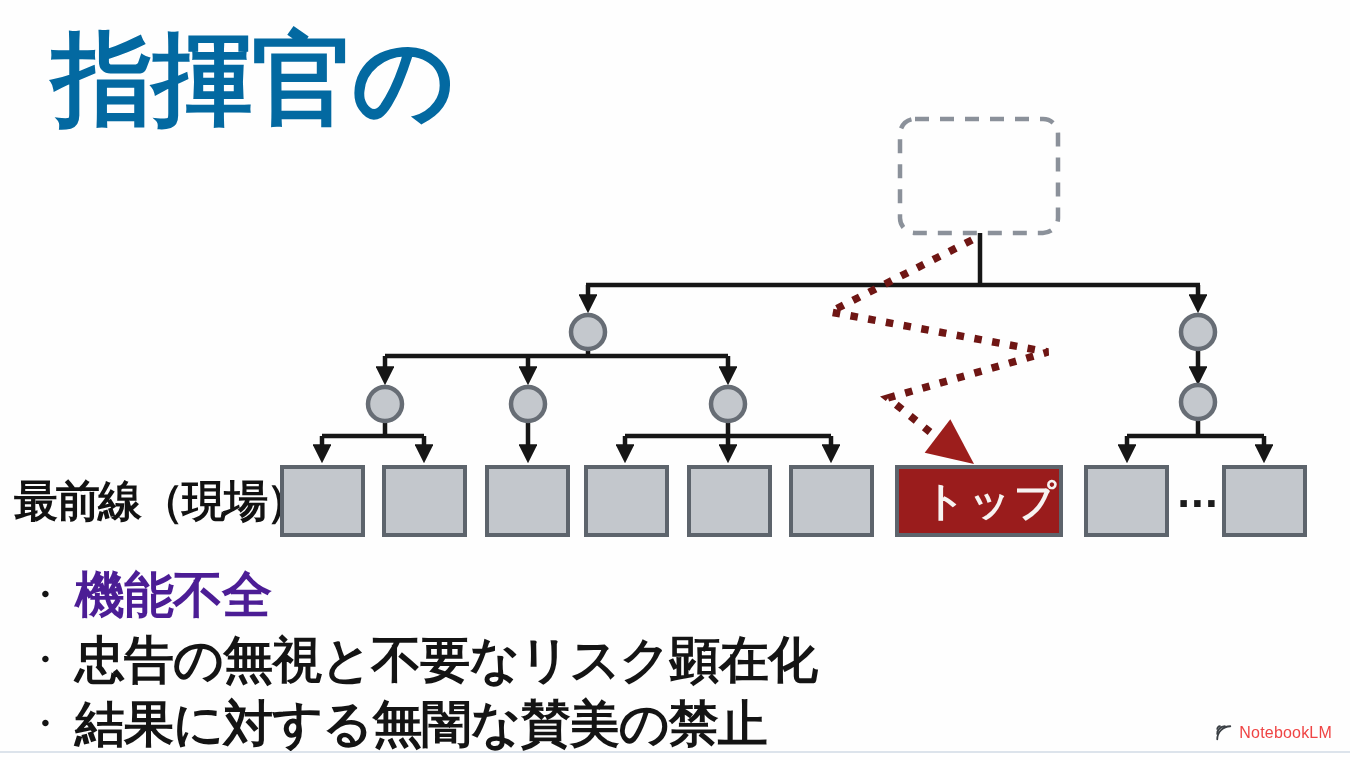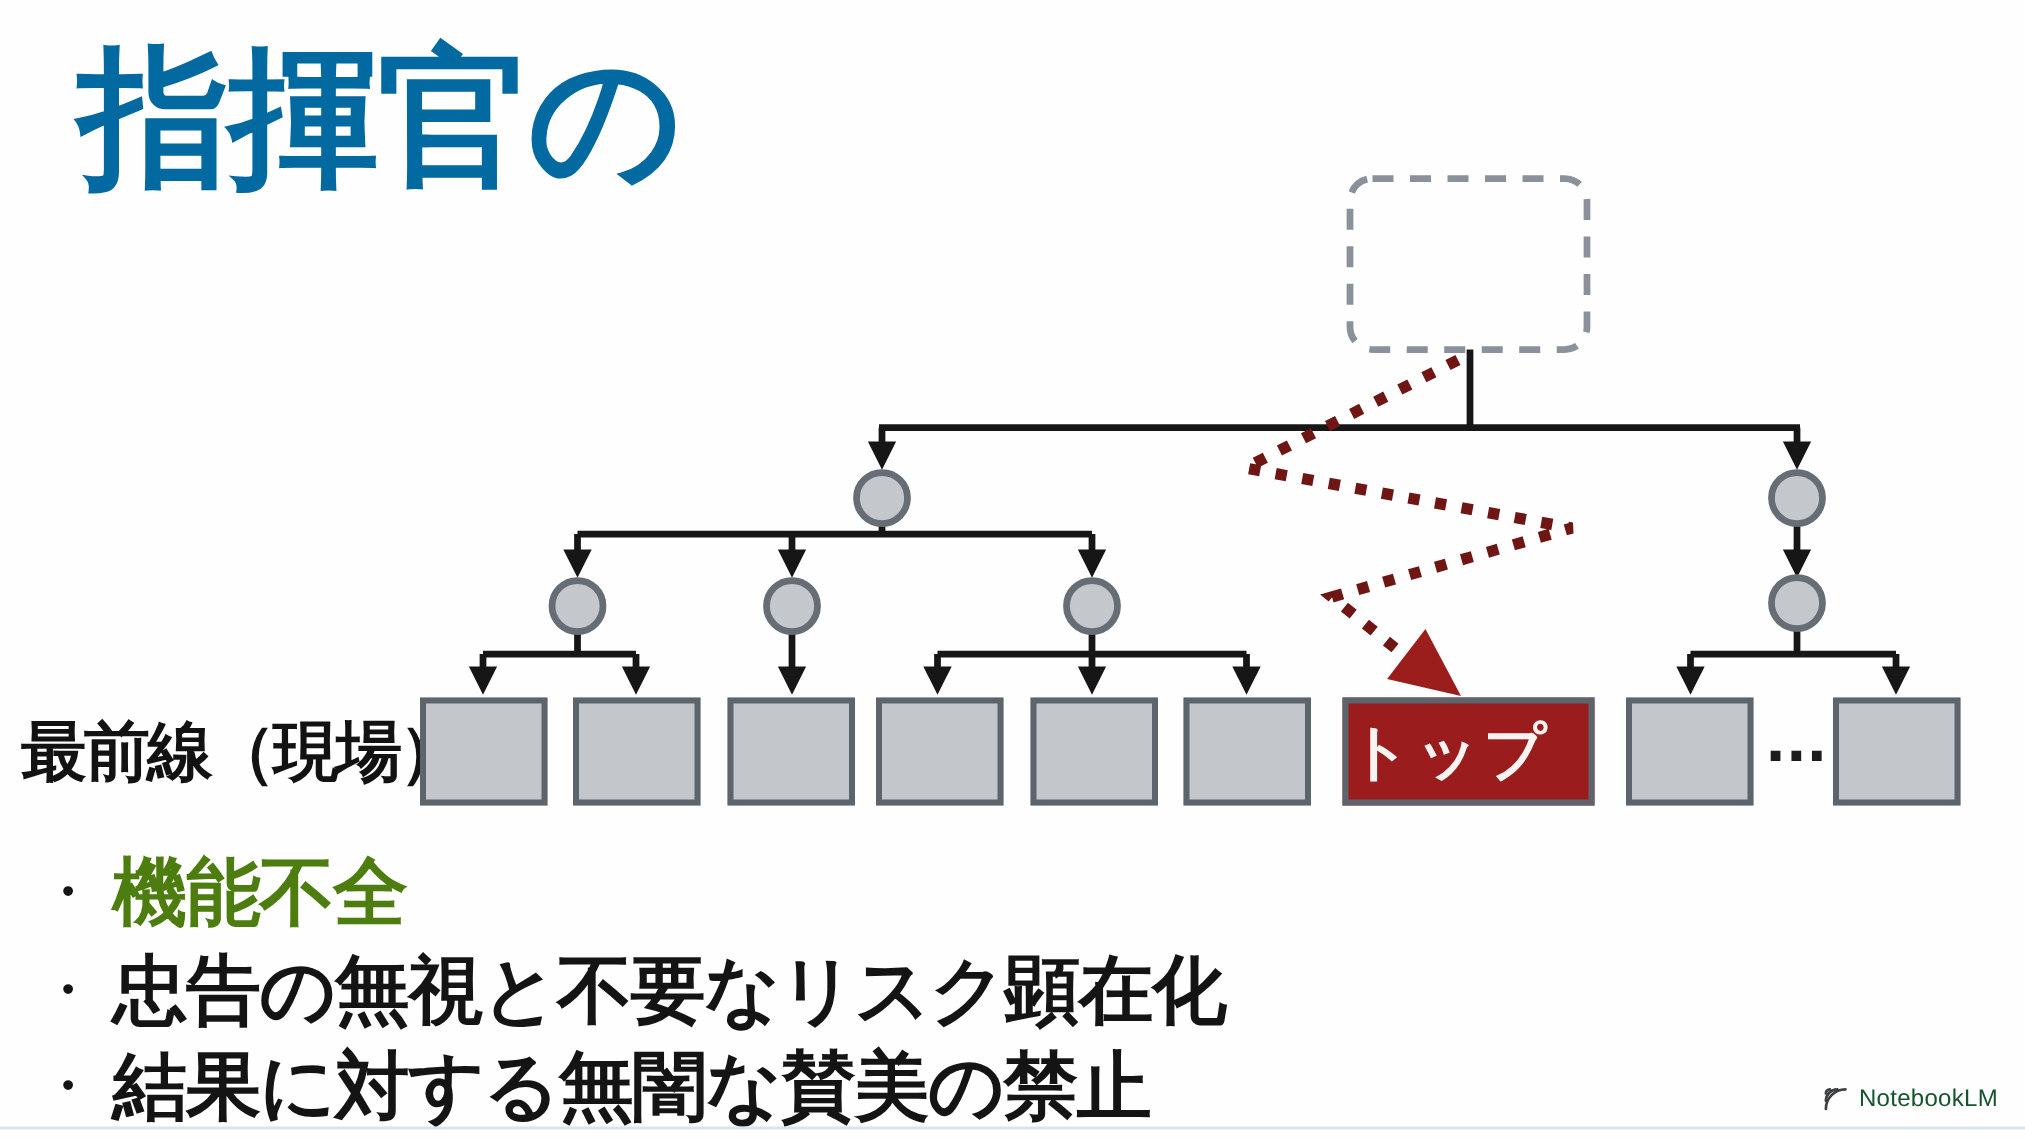--- a/index.html
+++ b/index.html
@@ -16,44 +16,44 @@
   .title div{display:block;}
   
   svg.wires{position:absolute;left:0;top:0;width:1350px;height:760px;}
   .leafbox{
     position:absolute;top:465px;width:85px;height:72px;box-sizing:border-box;
     background:#c3c7cc;border:4px solid #5d646c;
   }
   .topbox{
     position:absolute;left:895px;top:465px;width:168px;height:72px;box-sizing:border-box;
     background:#9a1c1c;border:4px solid #5d646c;
-    display:flex;align-items:center;justify-content:flex-start;
+    display:flex;align-items:center;justify-content:flex-end;
     color:#f7f3f1;font-size:41px;font-weight:900;letter-spacing:3px;
   }
   .dots{
     position:absolute;left:1172px;top:455px;width:52px;height:72px;
     display:flex;align-items:center;justify-content:center;
     font-size:46px;font-weight:900;color:#1c1c1c;letter-spacing:1px;
   }
   .frontline-label{
     position:absolute;left:14px;top:472px;
     font-size:44px;font-weight:900;color:#121212;letter-spacing:-2px;white-space:nowrap;
   }
   
   .bullets{position:absolute;left:28px;top:562px;}
   .bullet{
     display:flex;align-items:baseline;height:64.5px;
     font-size:50px;font-weight:900;color:#141414;white-space:nowrap;letter-spacing:-1px;
   }
   .bullet .mark{font-size:34px;margin-right:14px;transform:translateY(-6px);}
-  .bullet .em{color:#4d7c0f;}
+  .bullet .em{color:#4c1d95;}
   
   .watermark{
     position:absolute;right:18px;top:724px;display:flex;align-items:center;gap:6px;
-    color:#14532d;font-size:16px;font-weight:500;letter-spacing:.2px;
+    color:#ef4444;font-size:16px;font-weight:500;letter-spacing:.2px;
   }
   .bottom-hairline{
     position:absolute;left:0;top:751px;width:1350px;height:2px;background:#dce3eb;
   }
 </style>
 </head>
 <body>
 
 <div class="stage">
 

